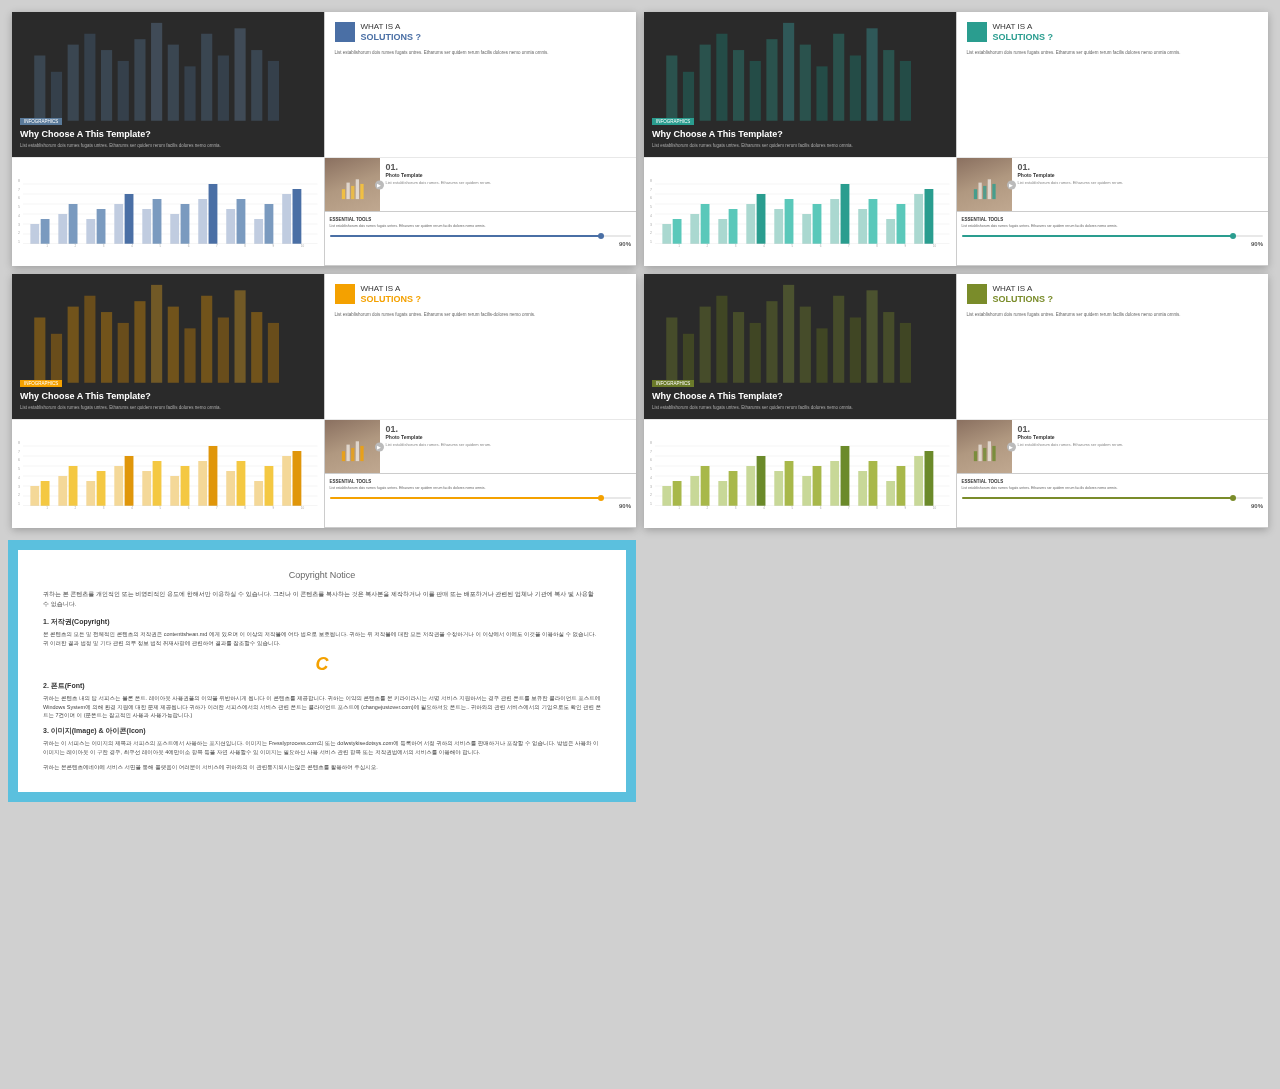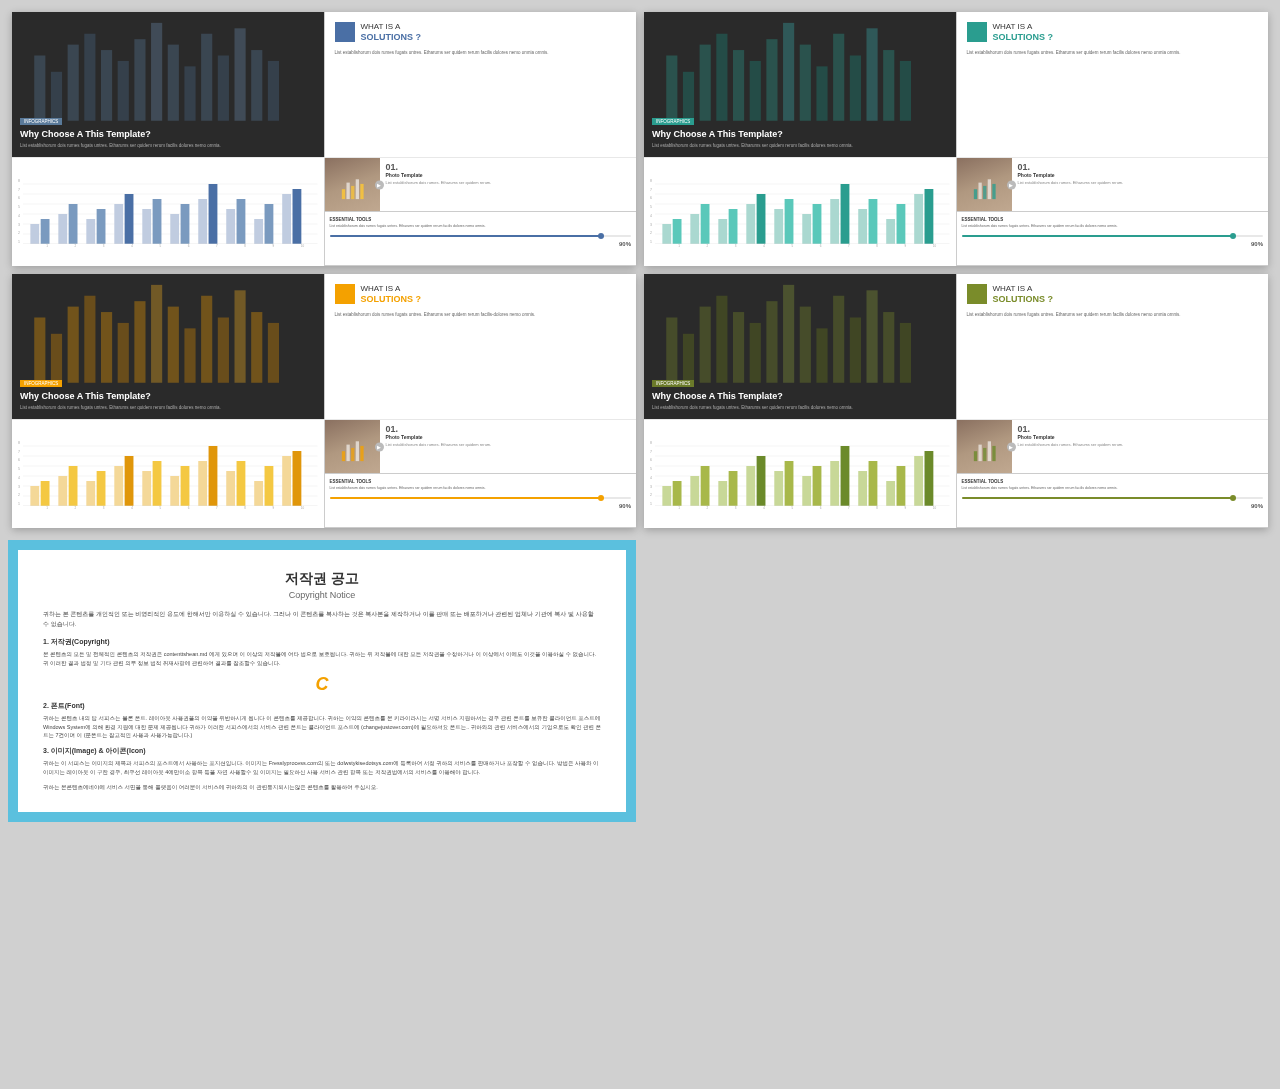--- a/index.html
+++ b/index.html
@@ -540,21 +540,20 @@
       </div>
     </div>
   </div>
 
 </div>
 
 <div style="display:grid;grid-template-columns:1fr 1fr;gap:0;padding:0 8px 8px 8px;background:#d0d0d0;">
 
   <div style="background:#5bc0de;padding:10px;margin-right:4px;">
     <div style="background:#fff;padding:20px 25px;overflow:hidden;">
-      <div style="font-size:14px;font-weight:bold;color:#333;text-align:center;margin-bottom:2px;">저작권 공고</div>
       <div style="font-size:9px;color:#666;text-align:center;margin-bottom:10px;">Copyright Notice</div>
 
       <p style="font-size:6px;color:#444;line-height:1.6;margin-bottom:8px;">귀하는 본 콘텐츠를 개인적인 또는 비영리적인 용도에 한해서만 이용하실 수 있습니다. 그러나 이 콘텐츠를 복사하는 것은 복사본을 제작하거나 이를 판매 또는 배포하거나 관련된 업체나 기관에 복사 및 사용할 수 없습니다.</p>
 
       <p style="font-size:7px;font-weight:bold;color:#333;margin-bottom:3px;">1. 저작권(Copyright)</p>
       <p style="font-size:5.5px;color:#444;line-height:1.6;margin-bottom:6px;">본 콘텐츠의 모든 및 전체적인 콘텐츠의 저작권은 contenttshean.md 에게 있으며 이 이상의 저작물에 여타 법으로 보호됩니다. 귀하는 위 저작물에 대한 모든 저작권을 수정하거나 이 이상에서 이에도 이것을 이용하실 수 없습니다. 귀 이러한 결과 법정 및 기타 관련 의무 정보 법적 취재사항에 관련하여 결과를 참조할수 있습니다.</p>
 
       <div style="text-align:center;font-size:18px;font-weight:bold;color:#f4a100;margin:6px 0;font-style:italic;">C</div>
 
       <p style="font-size:7px;font-weight:bold;color:#333;margin-bottom:3px;">2. 폰트(Font)</p>

